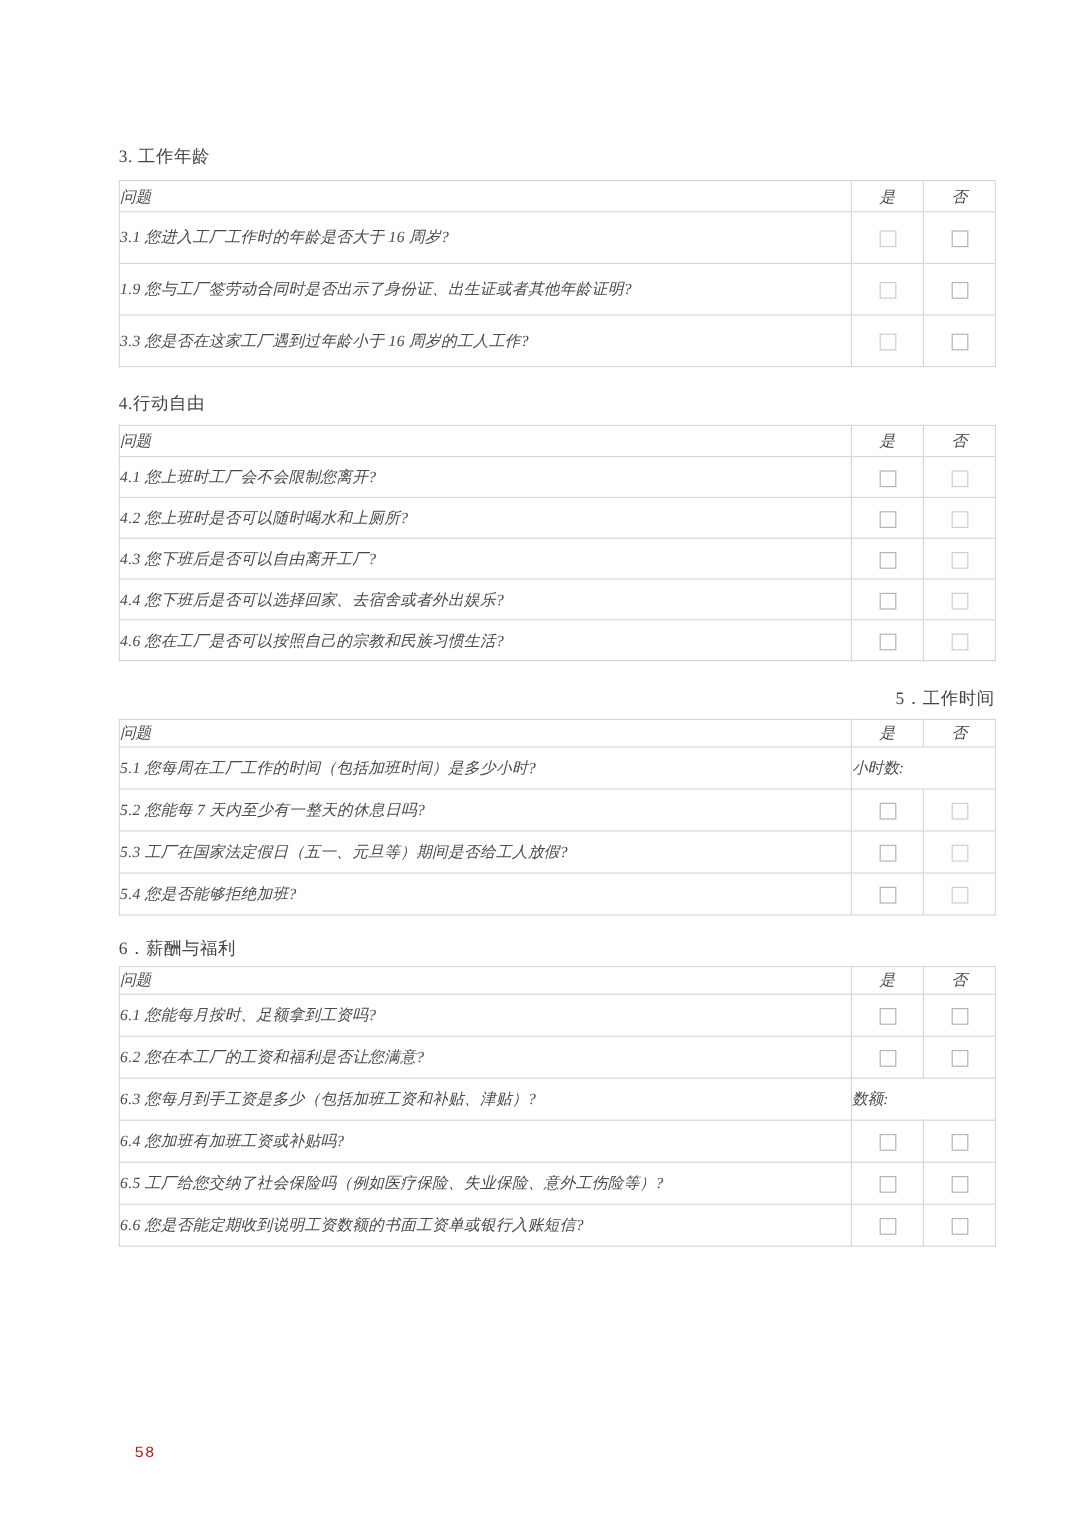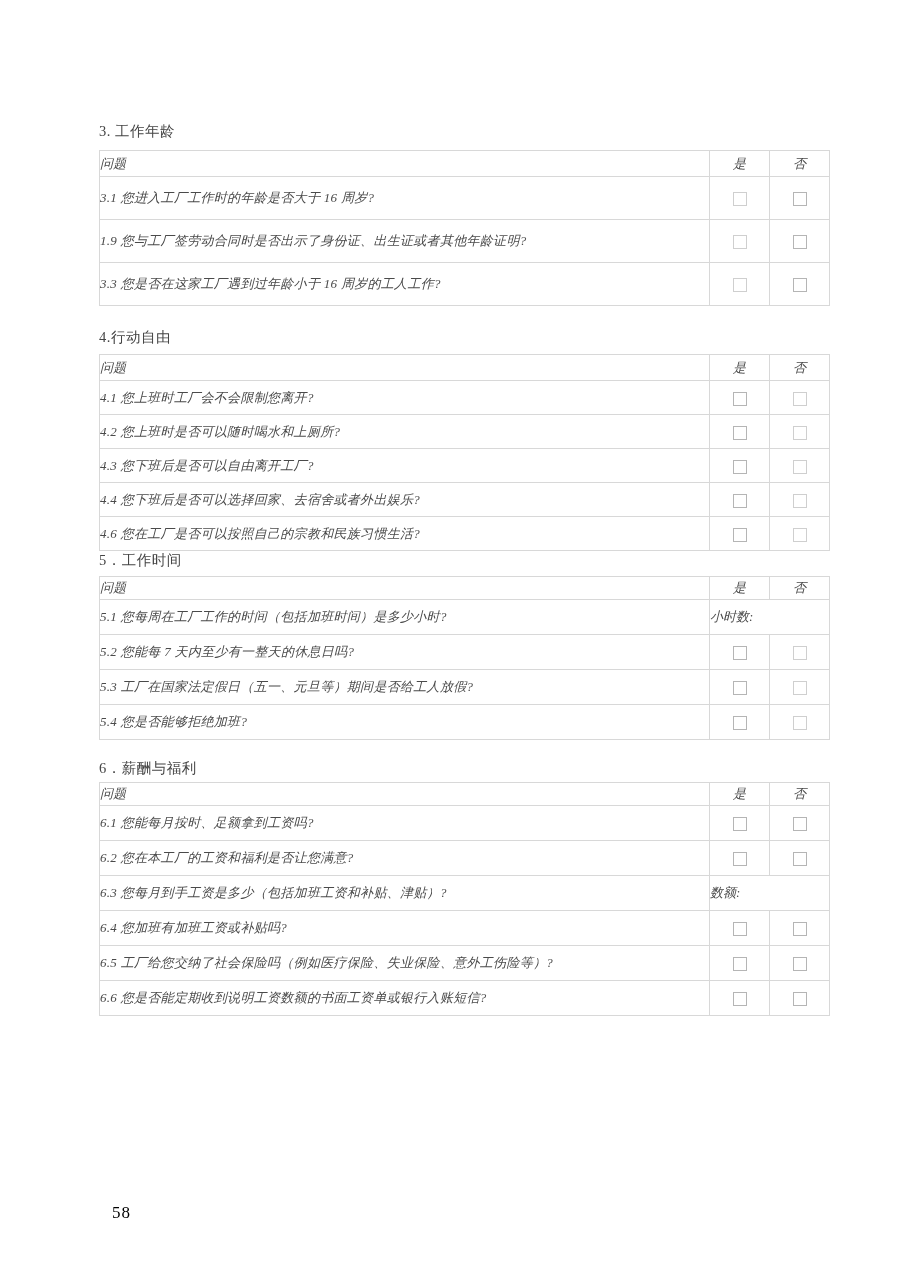--- a/index.html
+++ b/index.html
@@ -9,21 +9,21 @@
     color:#4a4a4a;
   }
   .content{
     position:absolute;left:99px;top:122px;width:730px;
   }
   .section-title{
     font-size:14.5px;line-height:19px;color:#454545;
     letter-spacing:0.5px;
   }
   .t4{margin-top:22px;}
-  .t5{}
+  .t5{margin-top:23px;text-align:right;}
   .t6{margin-top:19px;}
   table.qtable{
     width:730px;border-collapse:collapse;table-layout:fixed;font-style:italic;
   }
   .m3{margin-top:9px;}
   .m4{margin-top:7px;}
   .m5{margin-top:6px;}
   .m6{margin-top:4px;}
   table.qtable td,table.qtable th{
     border:1px solid #d8d8d8;
@@ -54,21 +54,21 @@
   td.yncell{text-align:center;vertical-align:middle;}
   td.lblcell{text-align:left;padding-left:9px;}
   .checkbox{
     display:inline-block;width:14px;height:14px;
     border:1px solid #b5b5b5;background:#ffffff;
     vertical-align:middle;box-sizing:border-box;
   }
   .checkbox.light{border-color:#cfcfcf;}
   .page-number{
     position:absolute;left:112px;top:1203px;
-    font-size:17px;color:#000000;letter-spacing:1px;
+    font-size:13px;color:#b91c1c;letter-spacing:1px;font-family:Liberation Mono, monospace;
   }
 </style>
 </head>
 <body>
 
 <div class="content">
 
   <div class="section-title">3. 工作年龄</div>
   <table class="qtable s3 m3">
     <colgroup>

